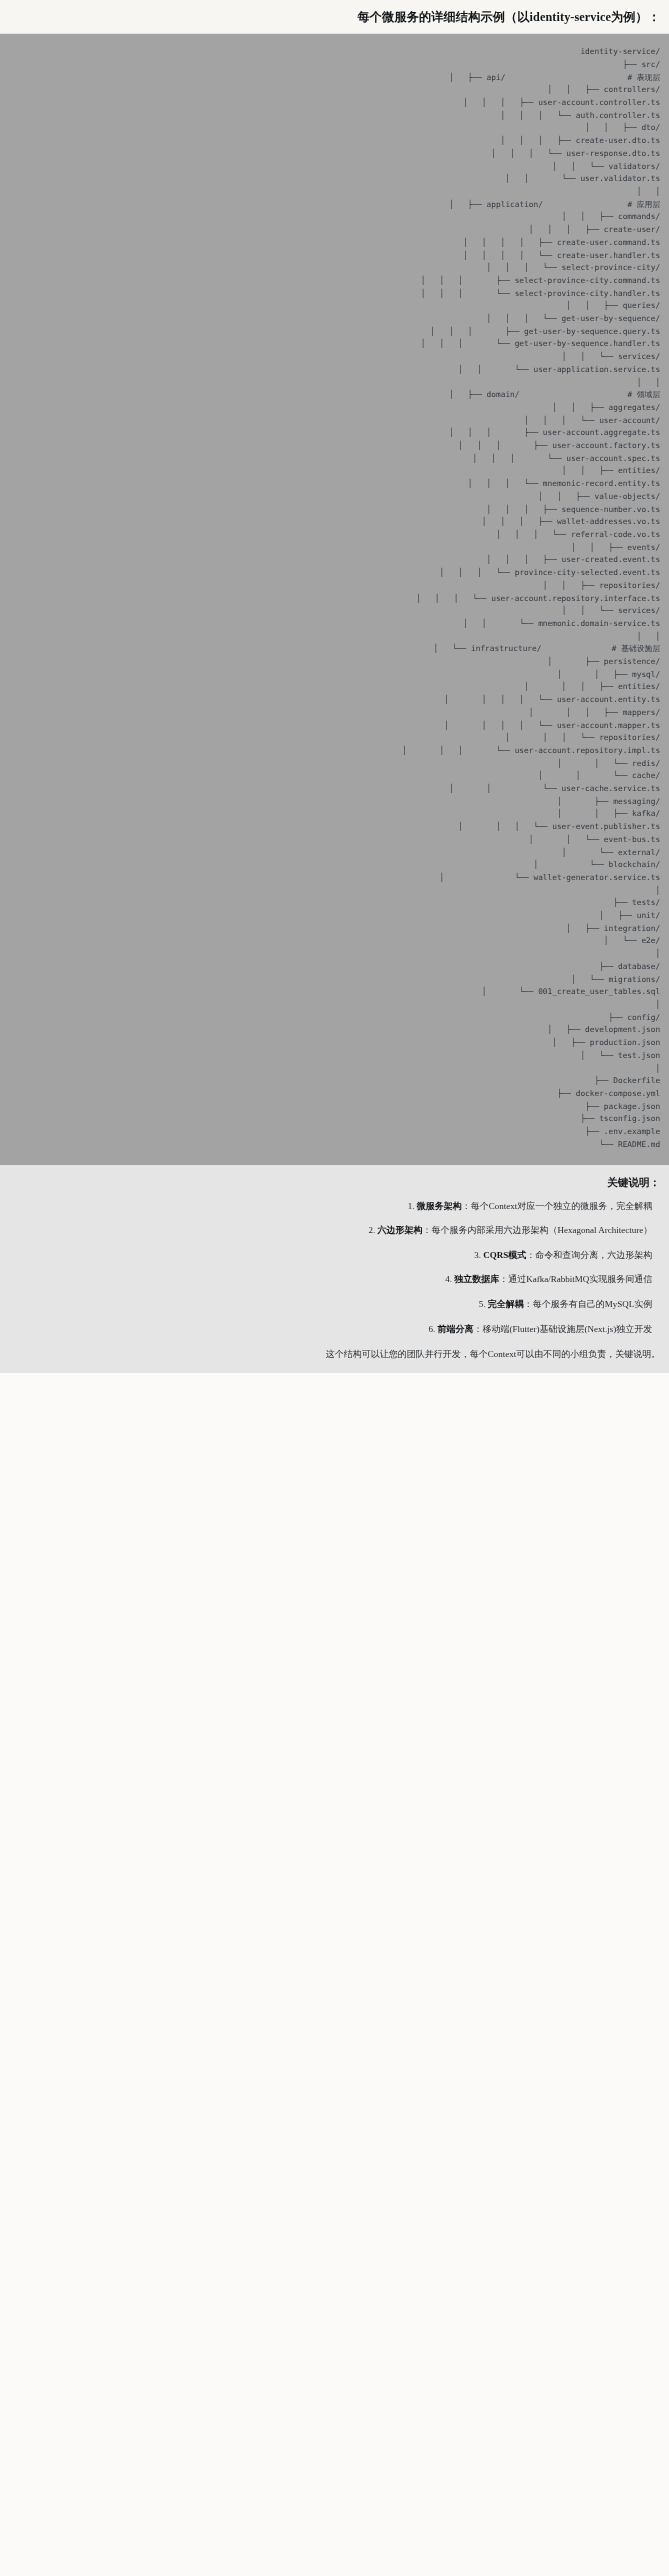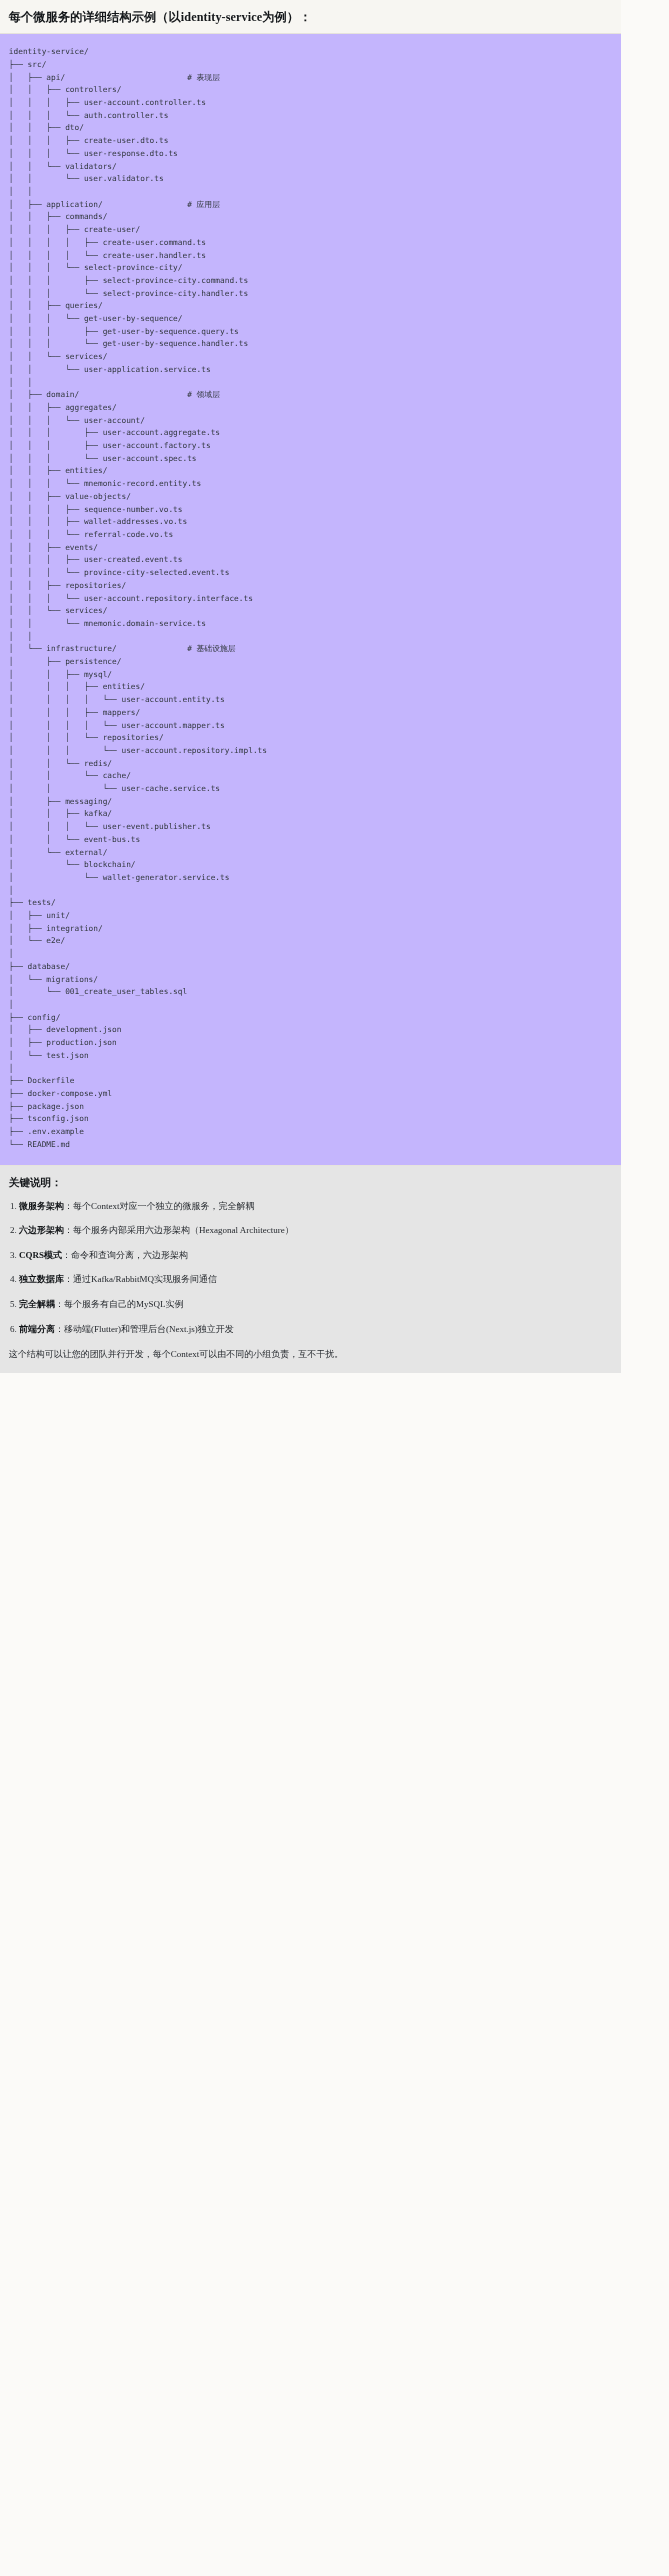--- a/index.html
+++ b/index.html
@@ -7,24 +7,25 @@
     padding: 0;
     background: #fbfaf8;
   }
   body {
     width: 669px;
     font-family: "Liberation Serif", "DejaVu Serif", serif;
     color: #1f2328;
     -webkit-font-smoothing: antialiased;
   }
   .page {
-    width: 621px;
+    width: 669px;
     box-sizing: border-box;
     background: #fbfaf8;
     padding: 0;
+    text-align: right;
   }
 
   
   .title-bar {
     box-sizing: border-box;
     width: 100%;
     padding: 8.8px 8.8px 7.5px 8.8px;
     background: #f7f6f2;
     border-bottom: 0.6px solid #e6e3dc;
   }
@@ -35,21 +36,21 @@
     line-height: 1.35;
     letter-spacing: 0.1px;
     color: #14171a;
     margin: 0;
   }
 
   
   .tree-block {
     box-sizing: border-box;
     width: 100%;
-    background: #c4b5fd;
+    background: #a3a3a3;
     padding: 12.5px 8.8px 13.8px 8.8px;
     border-bottom: 0.6px solid #e6e3dc;
   }
   pre.tree {
     margin: 0;
     font-family: "DejaVu Sans Mono", "Liberation Mono", monospace;
     font-size: 7.8px;
     line-height: 12.7px;
     color: #32383f;
     white-space: pre;
@@ -66,21 +67,21 @@
   }
   .notes-heading {
     font-family: "Liberation Serif", "DejaVu Serif", serif;
     font-weight: bold;
     font-size: 10.6px;
     line-height: 1.4;
     color: #14171a;
     margin: 0 0 8.8px 0;
   }
   ol.notes-list {
-    margin: 0;
+    margin: 8px;
     padding: 0 0 0 1.3px;
     list-style: none;
     counter-reset: noteitem;
   }
   ol.notes-list > li {
     counter-increment: noteitem;
     font-family: "Liberation Serif", "DejaVu Serif", serif;
     font-size: 9px;
     line-height: 1.55;
     color: #1f2328;
@@ -222,20 +223,20 @@
       <li>
         <span class="note-term">CQRS模式</span><span class="note-sep">：</span><span class="note-desc">命令和查询分离，六边形架构</span>
       </li>
       <li>
         <span class="note-term">独立数据库</span><span class="note-sep">：</span><span class="note-desc">通过Kafka/RabbitMQ实现服务间通信</span>
       </li>
       <li>
         <span class="note-term">完全解耦</span><span class="note-sep">：</span><span class="note-desc">每个服务有自己的MySQL实例</span>
       </li>
       <li>
-        <span class="note-term">前端分离</span><span class="note-sep">：</span><span class="note-desc">移动端(Flutter)和管理后台(Next.js)独立开发</span>
+        <span class="note-term">前端分离</span><span class="note-sep">：</span><span class="note-desc">移动端(Flutter)基础设施层(Next.js)独立开发</span>
       </li>
     </ol>
-    <p class="closing">这个结构可以让您的团队并行开发，每个Context可以由不同的小组负责，互不干扰。</p>
+    <p class="closing">这个结构可以让您的团队并行开发，每个Context可以由不同的小组负责，关键说明。</p>
   </div>
 
 </div>
 
 
 </body></html>

